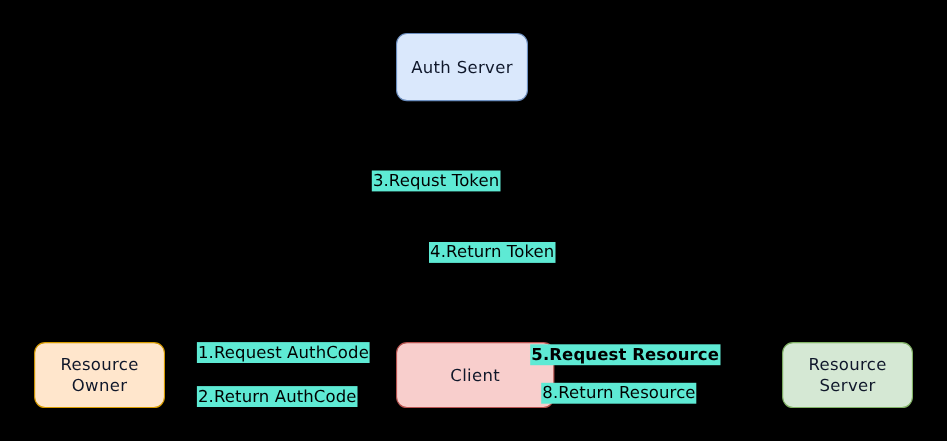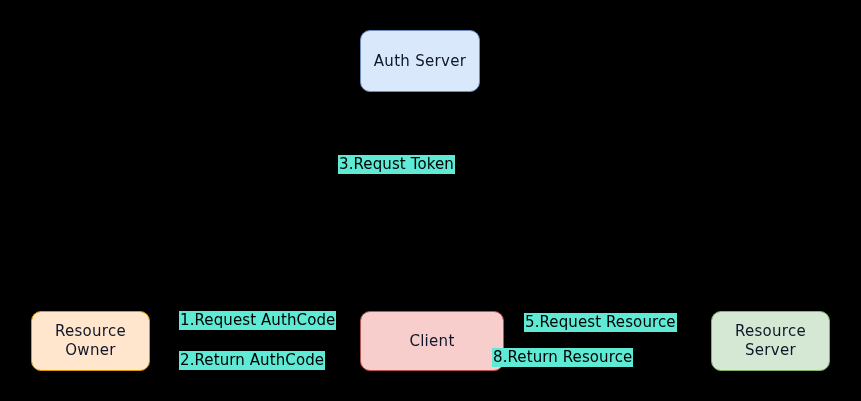--- a/index.html
+++ b/index.html
@@ -55,21 +55,21 @@
     line-height:19px;
     white-space:nowrap;
     padding:0 1px;
     letter-spacing:.1px;
   }
 
   .lbl-1{left:179px;top:311px;}
   .lbl-2{left:179px;top:351px;}
   .lbl-3{left:338px;top:155px;}
   .lbl-4{left:390px;top:220px;}
-  .lbl-5{left:524px;top:313px;}
+  .lbl-5{left:482px;top:313px;font-weight:bold;}
   .lbl-7{left:589px;top:198px;}
   .lbl-8{left:492px;top:348px;}
 </style>
 </head>
 <body>
 
 <div class="canvas">
 
   <div class="node node-auth">Auth Server</div>
 
@@ -80,19 +80,20 @@
 
   <div class="node node-resserver">Resource
 Server</div>
 
   <div class="edge-label lbl-1">1.Request AuthCode</div>
 
   <div class="edge-label lbl-2">2.Return AuthCode</div>
 
   <div class="edge-label lbl-3">3.Requst Token</div>
 
+  <div class="edge-label lbl-4">4.Return Token</div>
 
   <div class="edge-label lbl-5">5.Request Resource</div>
 
 
   <div class="edge-label lbl-8">8.Return Resource</div>
 
 </div>
 
 </body></html>

